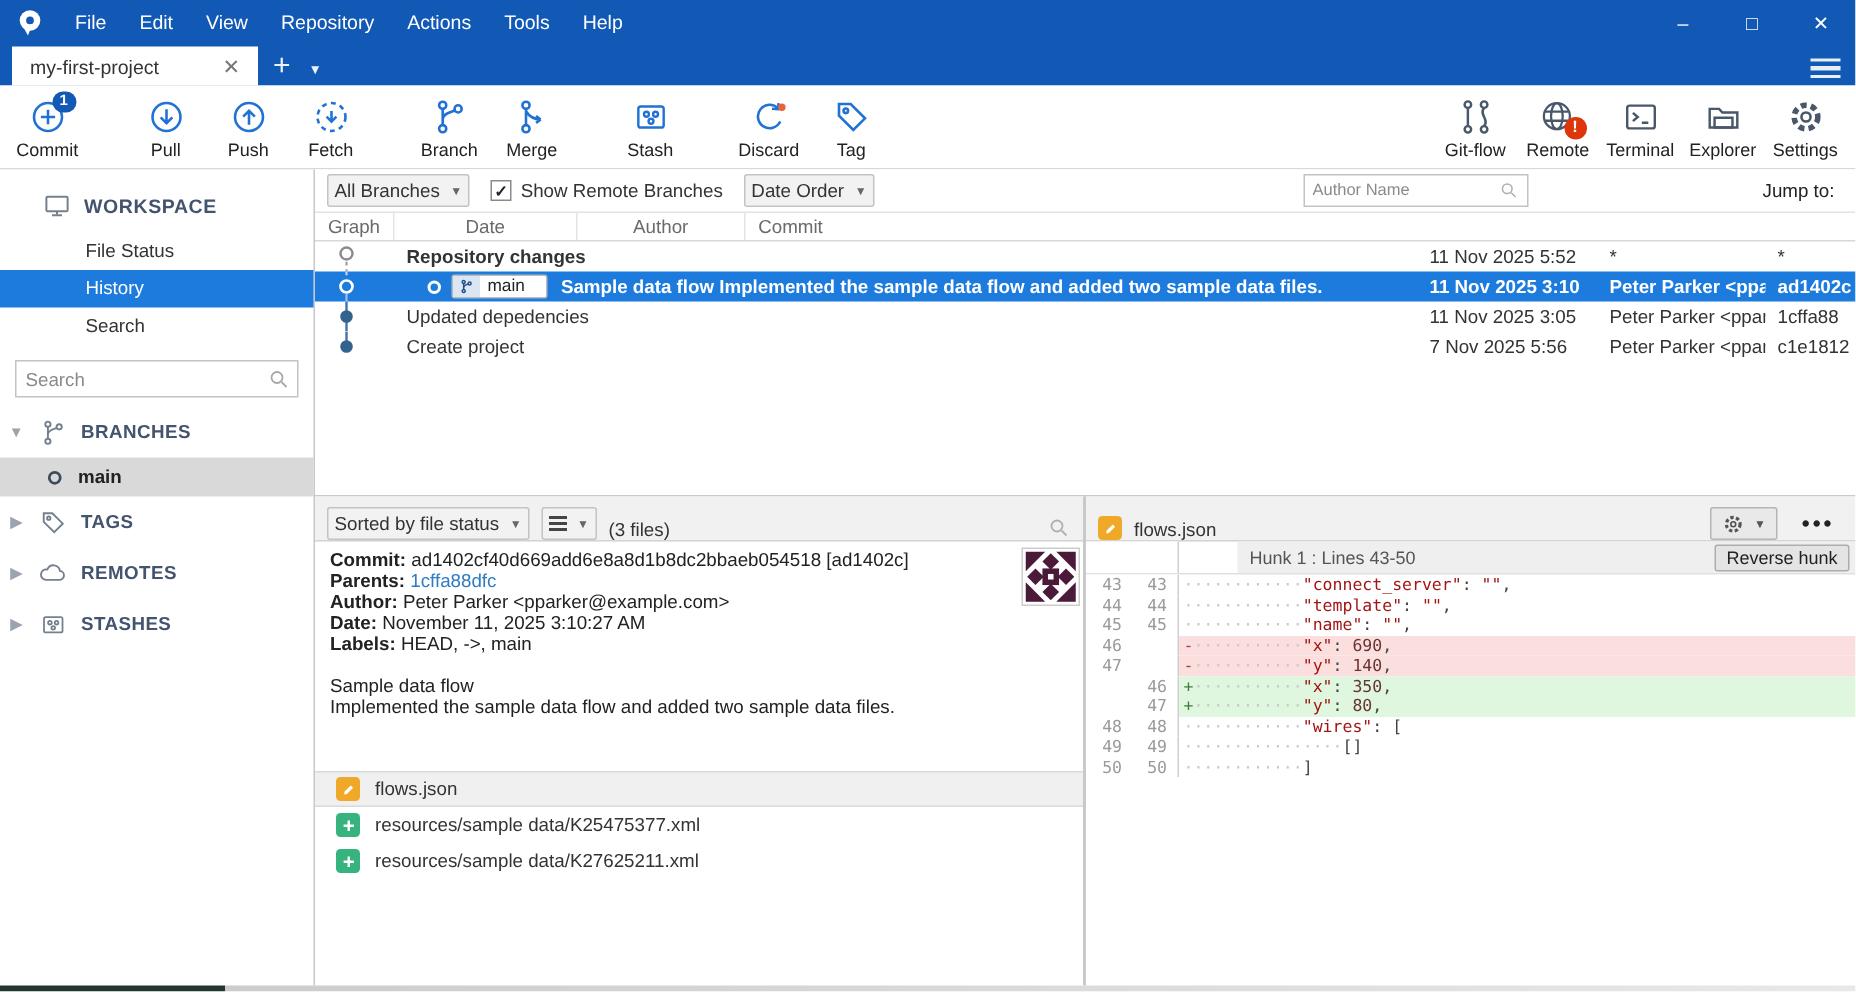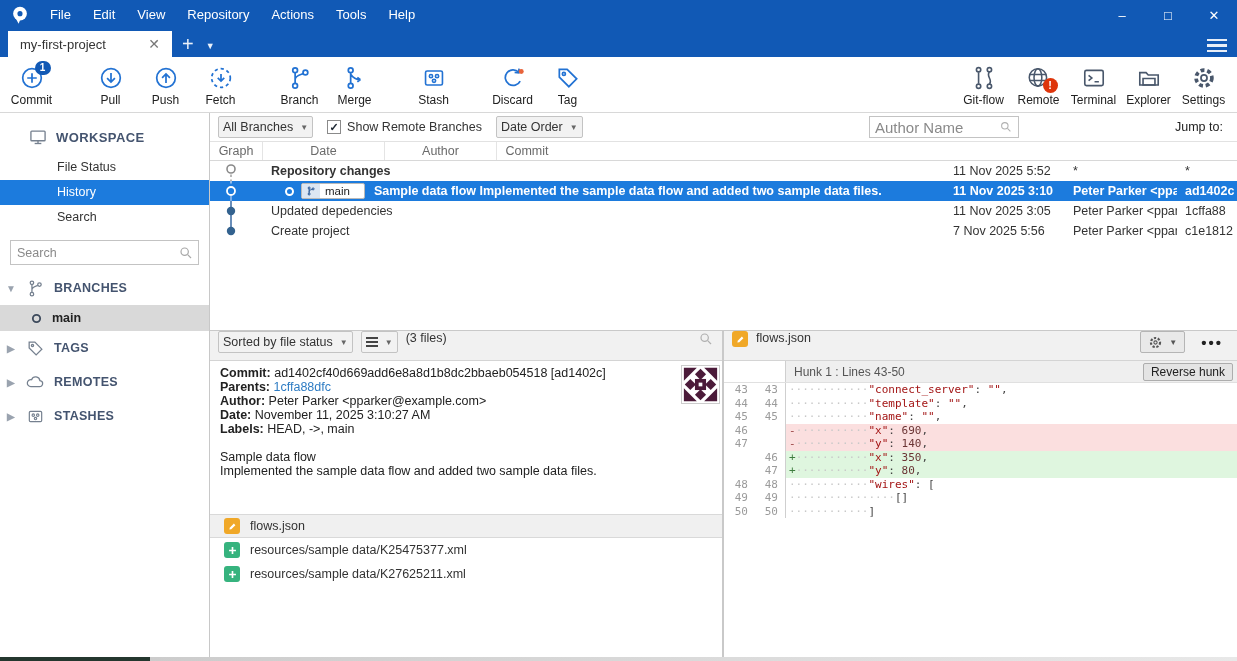--- a/index.html
+++ b/index.html
@@ -51,21 +51,21 @@
   
   .main { position:absolute; left:210px; top:113px; right:0; bottom:4px; background:#fff; }
   .filterbar { position:absolute; top:0; left:0; right:0; height:28px; display:flex; align-items:center; padding-left:8px; background:#fff; }
   .ctrl-btn { height:22px; background:#f2f2f2; border:1px solid #c3c3c3; border-radius:2px; display:inline-flex; align-items:center; padding:0 4px; gap:7px; font-size:12.5px; color:#333; }
   .ctrl-btn .dd { font-size:8px; color:#666; }
   .cbwrap { display:flex; align-items:center; gap:6px; margin-left:14px; }
   .cb { width:14px; height:14px; border:1px solid #8a8a8a; background:#fff; display:inline-flex; align-items:center; justify-content:center; font-size:11px; color:#1d2733; font-weight:bold; }
   .cbwrap label { font-size:12.5px; }
   .dateorder { margin-left:14px; }
   .author-search { position:absolute; right:218px; top:3px; width:150px; height:22px; border:1px solid #c3c3c3; display:flex; align-items:center; padding:0 5px; background:#fff; }
-  .author-search input { border:none; outline:none; flex:1; width:110px; font-size:15px; font-family:"Liberation Sans",sans-serif; }
+  .author-search input { border:none; outline:none; flex:1; width:110px; font-size:11px; font-family:"Liberation Sans",sans-serif; }
   .author-search input::placeholder { color:#8a8a8a; }
   .jumpto { position:absolute; right:2px; top:7px; font-size:12.5px; color:#222; width:60px; }
 
   .histhead { position:absolute; top:28px; left:0; height:20px; width:1027px; display:flex; border-top:1px solid #e2e2e2; border-bottom:1px solid #d8d8d8; color:#6a6a6a; font-size:12.5px; }
   .hcell { border-right:1px solid #e4e4e4; display:flex; align-items:center; justify-content:center; }
   .hist-rows { position:absolute; top:48px; left:0; width:1027px; }
   .hrow { display:flex; height:20px; align-items:center; }
   .hrow.selected { background:var(--selection); color:#fff; }
   .gcell { width:53px; height:20px; }
   .dcell { width:680px; height:20px; display:flex; align-items:center; padding-left:8px; overflow:hidden; white-space:nowrap; }
@@ -76,42 +76,42 @@
   .hrow.selected .datecell,.hrow.selected .authcell,.hrow.selected .commitcell { font-weight:bold; }
   .ring { width:9px; height:9px; border:2px solid #fff; border-radius:50%; margin:0 7px 0 22px; flex:none; }
   .branchbadge { display:inline-flex; height:16px; border:1px solid #b9b9b9; border-radius:2px; overflow:hidden; background:#fff; flex:none; margin-right:9px; }
   .branchbadge .bicon { width:18px; background:#dce6f3; display:flex; align-items:center; justify-content:center; }
   .branchbadge .bname { padding:0 14px 0 5px; color:#222; font-size:11.5px; line-height:15px; }
 
   
   .bottom { position:absolute; top:217px; left:0; right:0; bottom:0; border-top:1px solid #c9c9c9; display:flex; }
   .detail-panel { width:514px; border-right:2px solid #c9c9c9; display:flex; flex-direction:column; }
   .diff-panel { flex:1; display:flex; flex-direction:column; }
-  .panel-head { height:30px; background:#f1f1f1; border-bottom:1px solid #d4d4d4; display:flex; align-items:flex-start; padding:0 8px; gap:8px; flex:none; }
+  .panel-head { height:30px; background:#f1f1f1; border-bottom:1px solid #d4d4d4; display:flex; align-items:flex-end; padding:0 8px; gap:8px; flex:none; }
   .mini-btn { height:22px; background:#e9e9e9; border:1px solid #b5b5b5; border-radius:2px; display:inline-flex; align-items:center; padding:0 7px; gap:6px; font-size:12.5px; color:#333; }
   .mini-btn .dd { font-size:8px; color:#555; }
   .bars { display:flex; flex-direction:column; gap:2px; }
   .bars i { width:12px; height:2px; background:#444; display:block; }
   .fcount { color:#333; }
   .head-right { margin-left:auto; display:flex; align-items:center; gap:10px; }
   .moredots { font-size:15px; letter-spacing:2px; color:#222; font-weight:bold; padding:0 6px; }
 
   .commitinfo { position:relative; height:153px; padding:5px 10px; line-height:14px; font-size:12.5px; color:#222; flex:none; }
   .ci-line b { font-weight:bold; }
   .ci-line .link { color:var(--link); }
   .identicon { position:absolute; top:4px; right:2px; width:39px; height:39px; border:1px solid #ccc; background:#fff; }
 
   .file-list { flex:1; overflow:hidden; }
   .file-row { height:24px; display:flex; align-items:center; gap:10px; padding-left:14px; background:#fff; }
   .file-row.selected { background:#f0f0f0; border-top:1px solid #d9d9d9; border-bottom:1px solid #d9d9d9; }
   .fic { width:16px; height:16px; border-radius:3px; display:flex; align-items:center; justify-content:center; flex:none; }
   .fic.modified { background:var(--amber); }
   .fic.added { background:var(--addgreen); }
 
-  .hunkbar { height:22px; display:flex; align-items:center; flex:none; border-bottom:1px solid #e0e0e0; }
+  .hunkbar { height:22px; display:flex; align-items:center; flex:none; border-bottom:1px solid #e0e0e0;gap:39px; }
   .hunk-gutter { width:62px; height:100%; background:#fff; border-right:1px solid #cfcfcf; flex:none; }
   .hunk-body { flex:1; height:100%; background:#efefef; display:flex; align-items:center; padding:0 4px 0 8px; color:#555; font-size:12px; }
   .reverse-btn { margin-left:auto; height:18px; background:#e4e4e4; border:1px solid #adadad; border-radius:2px; font-size:12px; color:#222; display:inline-flex; align-items:center; padding:0 7px; font-family:"Liberation Sans",sans-serif; }
 
   .diff-lines { font-family:"DejaVu Sans Mono", monospace; font-size:11px; }
   .dline { display:flex; height:13.5px; line-height:13.5px; }
   .lno { width:31px; text-align:right; padding-right:7px; color:#9b9b9b; flex:none; background:#fff; }
   .lno.new { border-right:1px solid #cfcfcf; }
   .dcode { flex:1; padding-left:3px; white-space:pre; }
   .dline.del .dcode { background:var(--delbg); }

